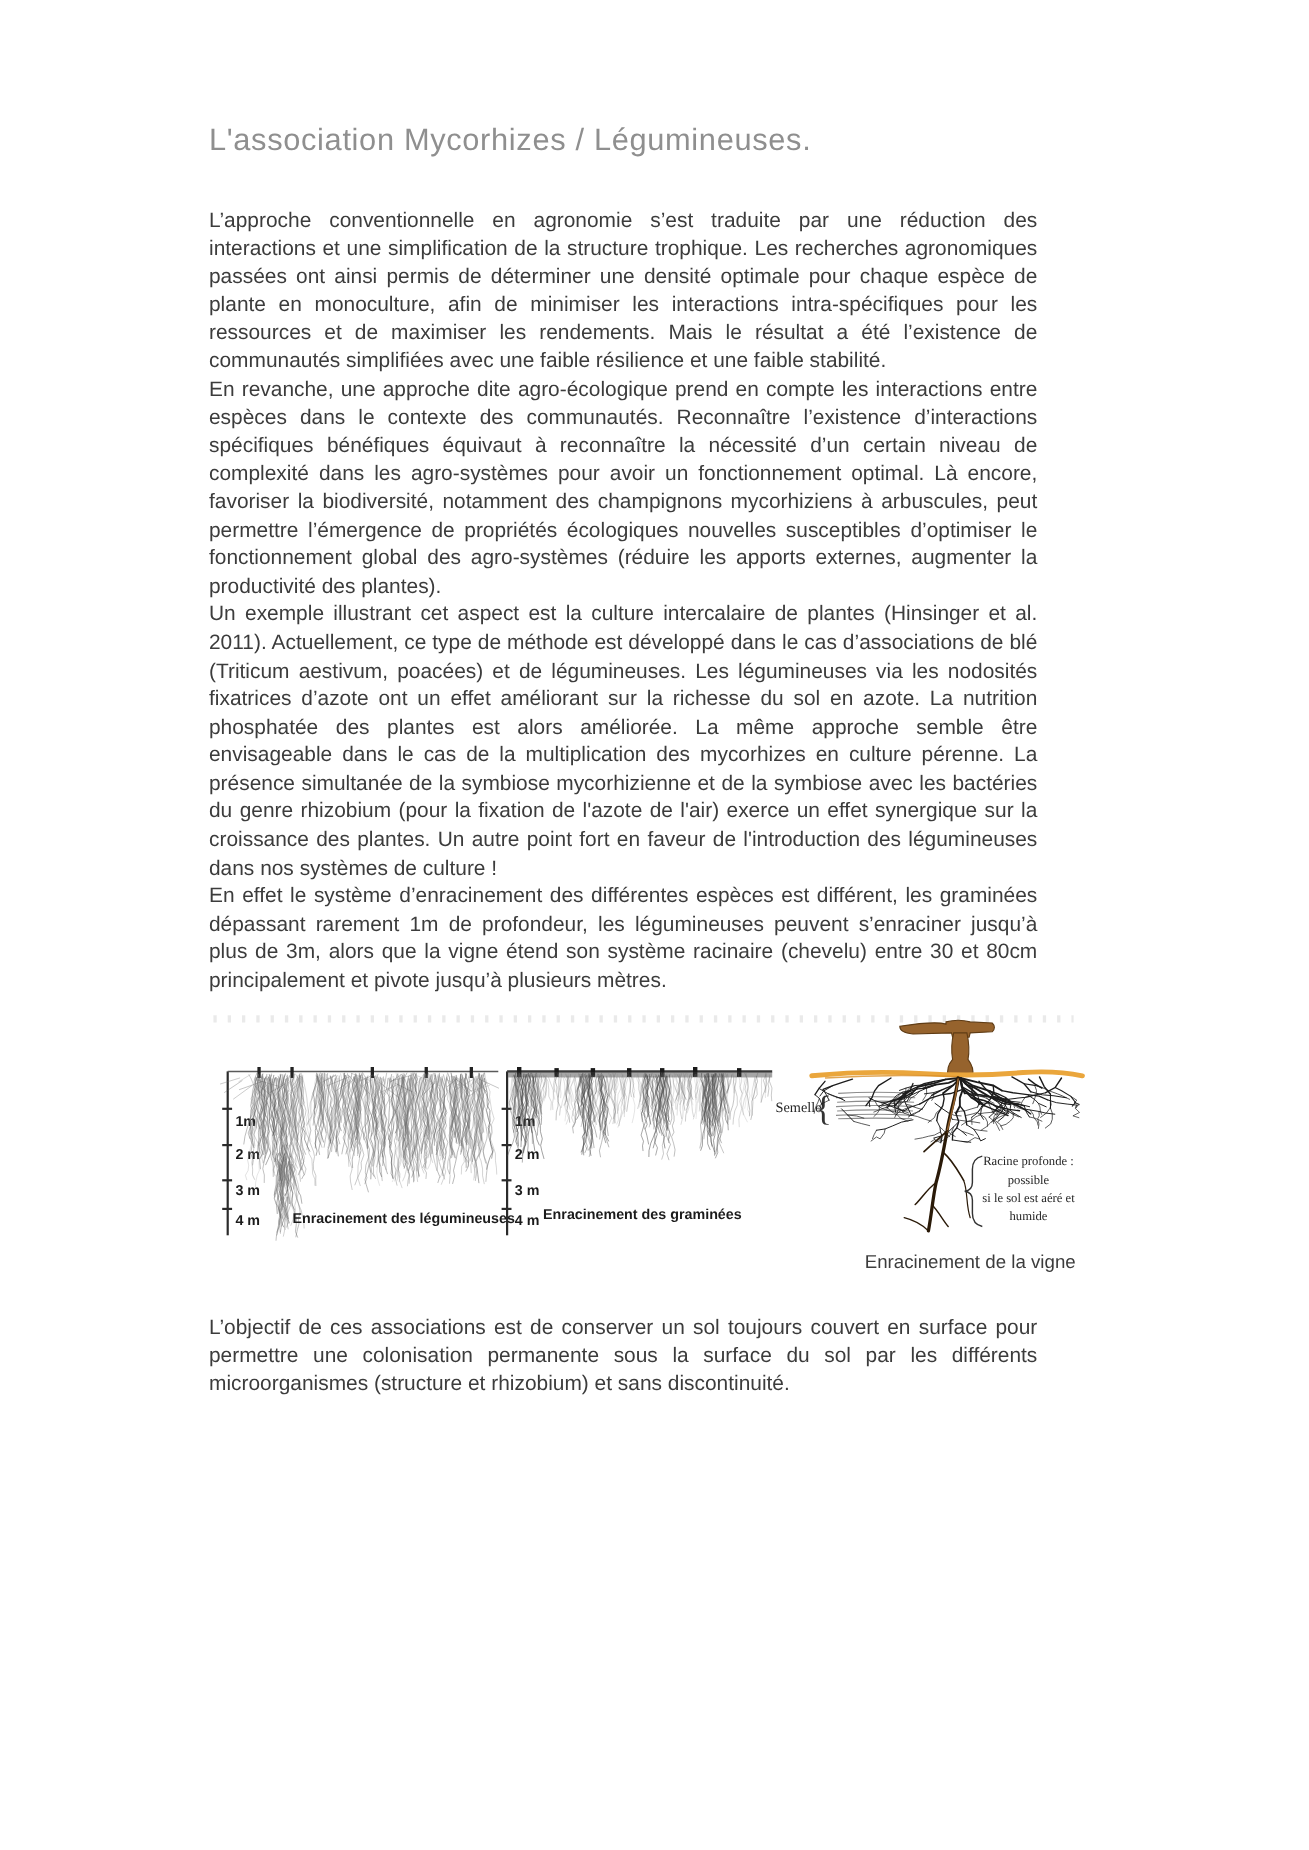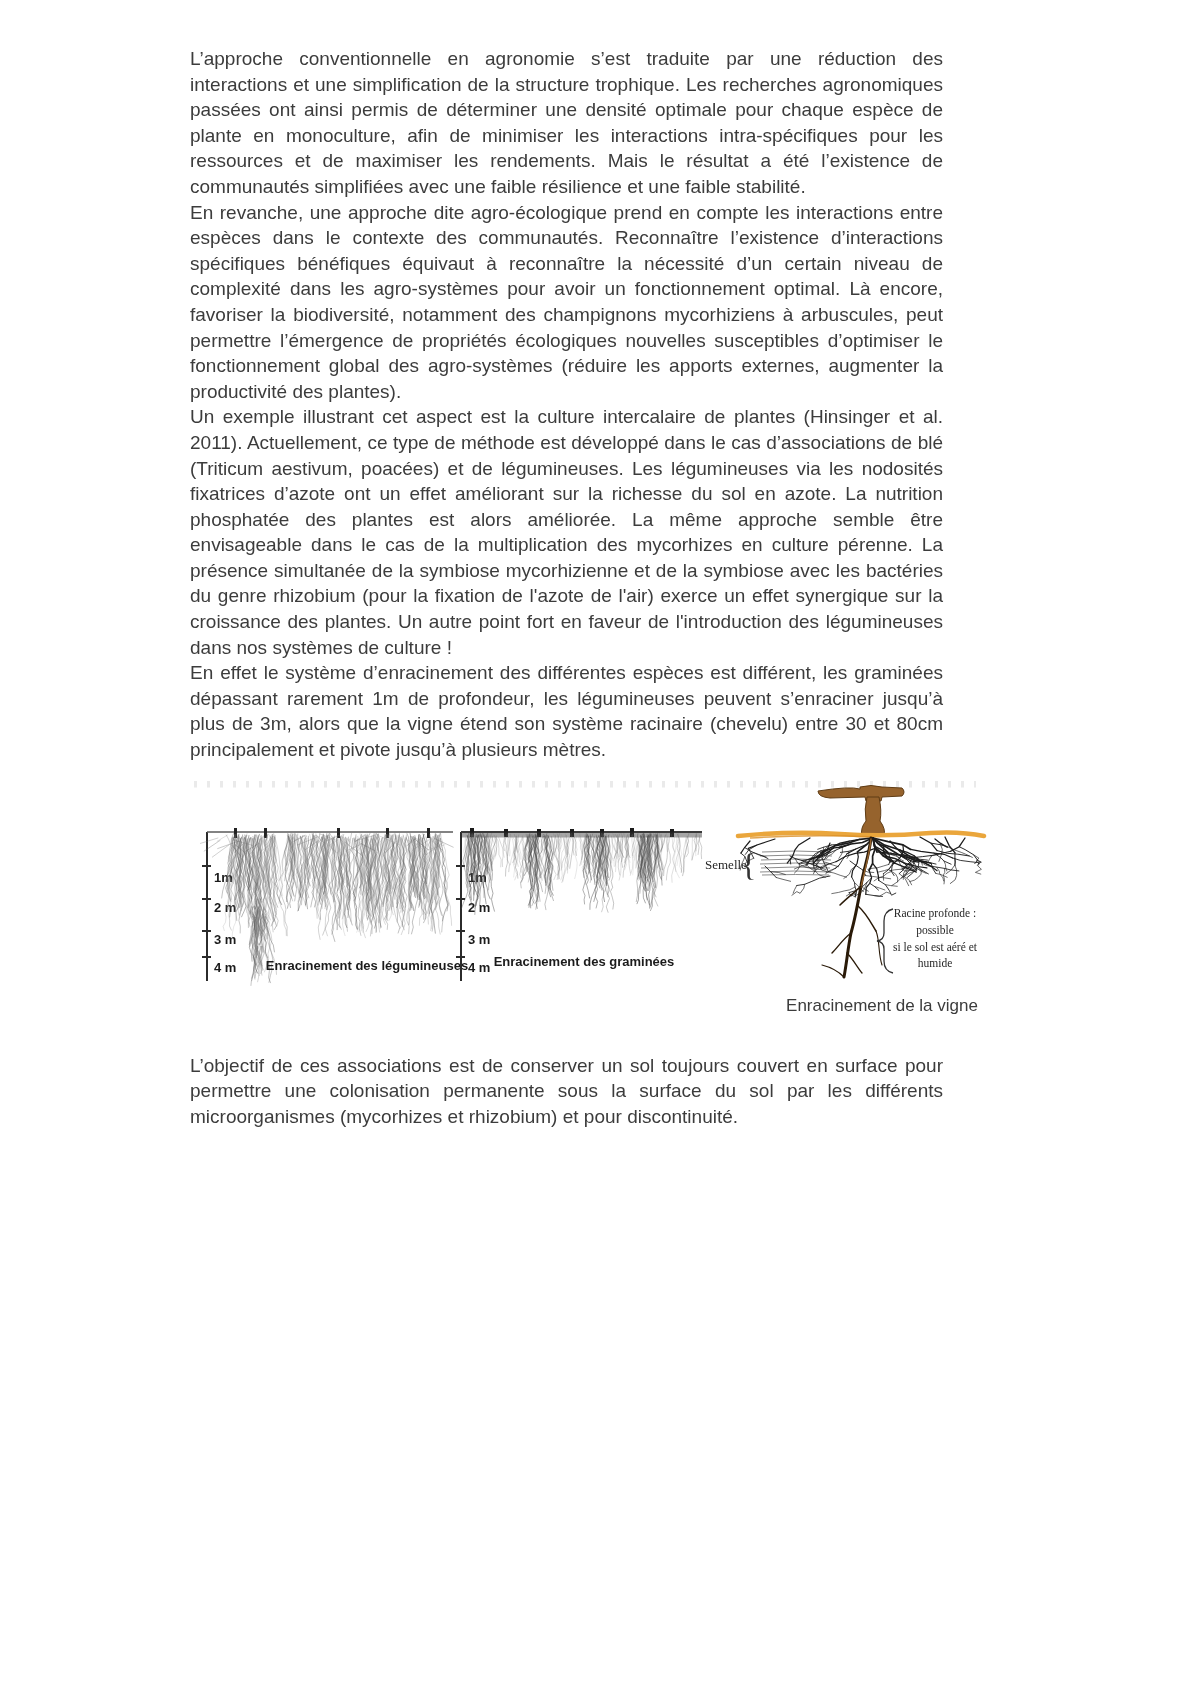--- a/index.html
+++ b/index.html
@@ -23,20 +23,21 @@
   .semelle{font-family:"Liberation Serif",serif;font-size:13px;fill:#262626;}
   .vine-caption{font-family:"Liberation Sans",sans-serif;font-size:17px;fill:#3c3c3c;
          text-anchor:middle;}
   .brace{font-family:"Liberation Serif",serif;fill:#333;}
 </style>
 </head>
 <body>
 
 <div class="doc">
 
+  <h1 class="title">L'association Mycorhizes / Légumineuses.</h1>
 
   <div class="body-text">
     <p>L’approche conventionnelle en agronomie s’est traduite par une réduction des interactions et une simplification de la structure trophique. Les recherches agronomiques passées ont ainsi permis de déterminer une densité optimale pour chaque espèce de plante en monoculture, afin de minimiser les interactions intra-spécifiques pour les ressources et de maximiser les rendements. Mais le résultat a été l’existence de communautés simplifiées avec une faible résilience et une faible stabilité.</p>
     <p>En revanche, une approche dite agro-écologique prend en compte les interactions entre espèces dans le contexte des communautés. Reconnaître l’existence d’interactions spécifiques bénéfiques équivaut à reconnaître la nécessité d’un certain niveau de complexité dans les agro-systèmes pour avoir un fonctionnement optimal. Là encore, favoriser la biodiversité, notamment des champignons mycorhiziens à arbuscules, peut permettre l’émergence de propriétés écologiques nouvelles susceptibles d’optimiser le fonctionnement global des agro-systèmes (réduire les apports externes, augmenter la productivité des plantes).</p>
     <p>Un exemple illustrant cet aspect est la culture intercalaire de plantes (Hinsinger et al. 2011). Actuellement, ce type de méthode est développé dans le cas d’associations de blé (Triticum aestivum, poacées) et de légumineuses. Les légumineuses via les nodosités fixatrices d’azote ont un effet améliorant sur la richesse du sol en azote. La nutrition phosphatée des plantes est alors améliorée. La même approche semble être envisageable dans le cas de la multiplication des mycorhizes en culture pérenne. La présence simultanée de la symbiose mycorhizienne et de la symbiose avec les bactéries du genre rhizobium (pour la fixation de l'azote de l'air) exerce un effet synergique sur la croissance des plantes. Un autre point fort en faveur de l'introduction des légumineuses dans nos systèmes de culture !</p>
     <p>En effet le système d’enracinement des différentes espèces est différent, les graminées dépassant rarement 1m de profondeur, les légumineuses peuvent s’enraciner jusqu’à plus de 3m, alors que la vigne étend son système racinaire (chevelu)  entre 30 et 80cm principalement et pivote jusqu’à plusieurs mètres.</p>
   </div>
 
   <div class="figure">
     <svg id="figure-svg" width="800" height="242" viewBox="0 0 800 242" xmlns="http://www.w3.org/2000/svg">
@@ -1057,14 +1058,14 @@
           <text class="serif-note" x="745" y="136">Racine profonde :</text>
           <text class="serif-note" x="745" y="153">possible</text>
           <text class="serif-note" x="745" y="170">si  le sol est aéré et</text>
           <text class="serif-note" x="745" y="186">humide</text>
         </g>
         <text class="vine-caption" x="692" y="230">Enracinement de la vigne</text>
       </g>
     </svg>
   </div>
 
-  <p class="closing">L’objectif de ces associations est de conserver un sol toujours couvert en surface pour permettre une colonisation  permanente sous la surface du sol par les différents microorganismes (mycorhizes et rhizobium) et pour discontinuité.</p>
+  <p class="closing">L’objectif de ces associations est de conserver un sol toujours couvert en surface pour permettre une colonisation  permanente sous la surface du sol par les différents microorganismes (structure et rhizobium) et sans discontinuité.</p>
 </div>
 
 </body></html>

